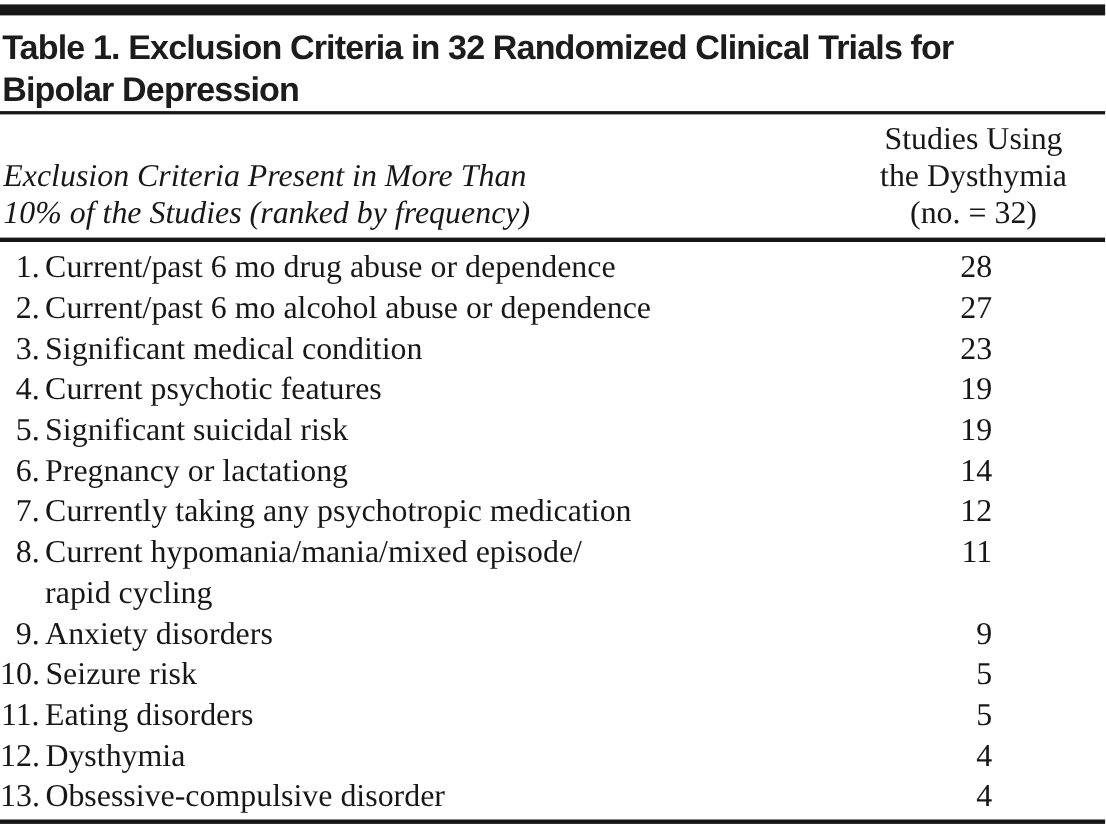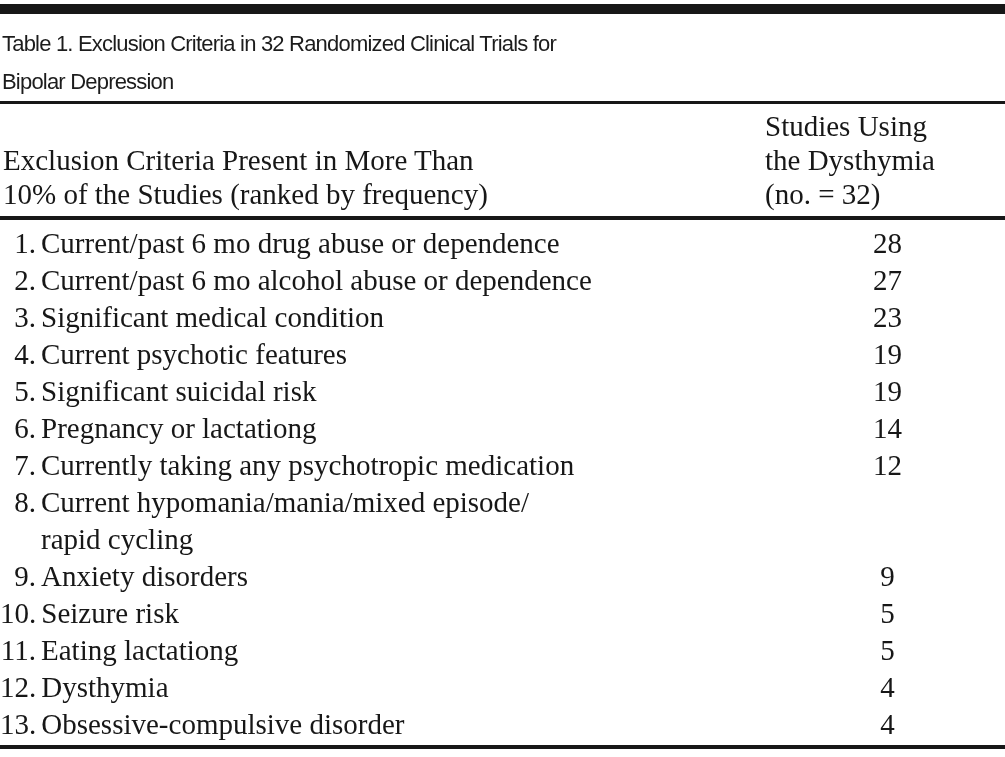--- a/index.html
+++ b/index.html
@@ -13,53 +13,53 @@
     box-sizing: border-box;
   }
   .rule { background: #171717; }
   .rule-top    { height: 10px; margin-top: 4px; }
   .rule-title  { height: 3px; }
   .rule-head   { height: 4px; }
   .rule-bottom { height: 4px; }
 
   .title {
     font-family: "Liberation Sans", sans-serif;
-    font-weight: 400;
-    font-size: 22px;
+    font-weight: 700;
+    font-size: 31px;
     line-height: 38px;
     letter-spacing: -0.8px;
     color: #1c1c1c;
     margin: 11px 0 0 2px;
     white-space: nowrap;
   }
 
   .thead {
     display: flex;
     align-items: flex-end;
     height: 112px;
     box-sizing: border-box;
     padding-bottom: 5px;
     font-family: "Liberation Serif", serif;
     font-size: 29px;
     line-height: 34px;
   }
-  .th-left  { flex: 1 1 auto; padding-left: 3px; }
-  .th-right { flex: 0 0 240px; text-align: left; }
+  .th-left  { flex: 1 1 auto; padding-left: 3px; font-style: italic; }
+  .th-right { flex: 0 0 240px; text-align: center; }
 
   .tbody {
     font-family: "Liberation Serif", serif;
     font-size: 29px;
     line-height: 37px;
     padding-top: 5px;
     padding-bottom: 2px;
   }
   .trow { display: flex; align-items: flex-start; }
   .num   { flex: 0 0 36px; text-align: right; }
   .label { flex: 1 1 auto; padding-left: 5px; font-family: Liberation Serif, serif; }
-  .count { flex: 0 0 235px; text-align: center; box-sizing: border-box; }
+  .count { flex: 0 0 235px; text-align: right; padding-right: 103px; box-sizing: border-box; }
 </style>
 </head>
 <body>
 
 <div class="page">
 
   <div class="rule rule-top"></div>
 
   <div class="title">
     <span>Table 1. Exclusion Criteria in 32 Randomized Clinical Trials for</span><br>
@@ -121,37 +121,38 @@
 
   <div class="trow">
     <div class="num">7.</div>
     <div class="label"><span class="l1">Currently taking any psychotropic medication</span></div>
     <div class="count">12</div>
   </div>
 
   <div class="trow">
     <div class="num">8.</div>
     <div class="label"><span class="l1">Current hypomania/mania/mixed episode/</span><span class="l2-wrap"><br><span class="l2">rapid cycling</span></span></div>
+    <div class="count">11</div>
   </div>
 
   <div class="trow">
     <div class="num">9.</div>
     <div class="label"><span class="l1">Anxiety disorders</span></div>
     <div class="count">9</div>
   </div>
 
   <div class="trow">
     <div class="num">10.</div>
     <div class="label"><span class="l1">Seizure risk</span></div>
     <div class="count">5</div>
   </div>
 
   <div class="trow">
     <div class="num">11.</div>
-    <div class="label"><span class="l1">Eating lactationg</span></div>
+    <div class="label"><span class="l1">Eating disorders</span></div>
     <div class="count">5</div>
   </div>
 
   <div class="trow">
     <div class="num">12.</div>
     <div class="label"><span class="l1">Dysthymia</span></div>
     <div class="count">4</div>
   </div>
 
   <div class="trow">

